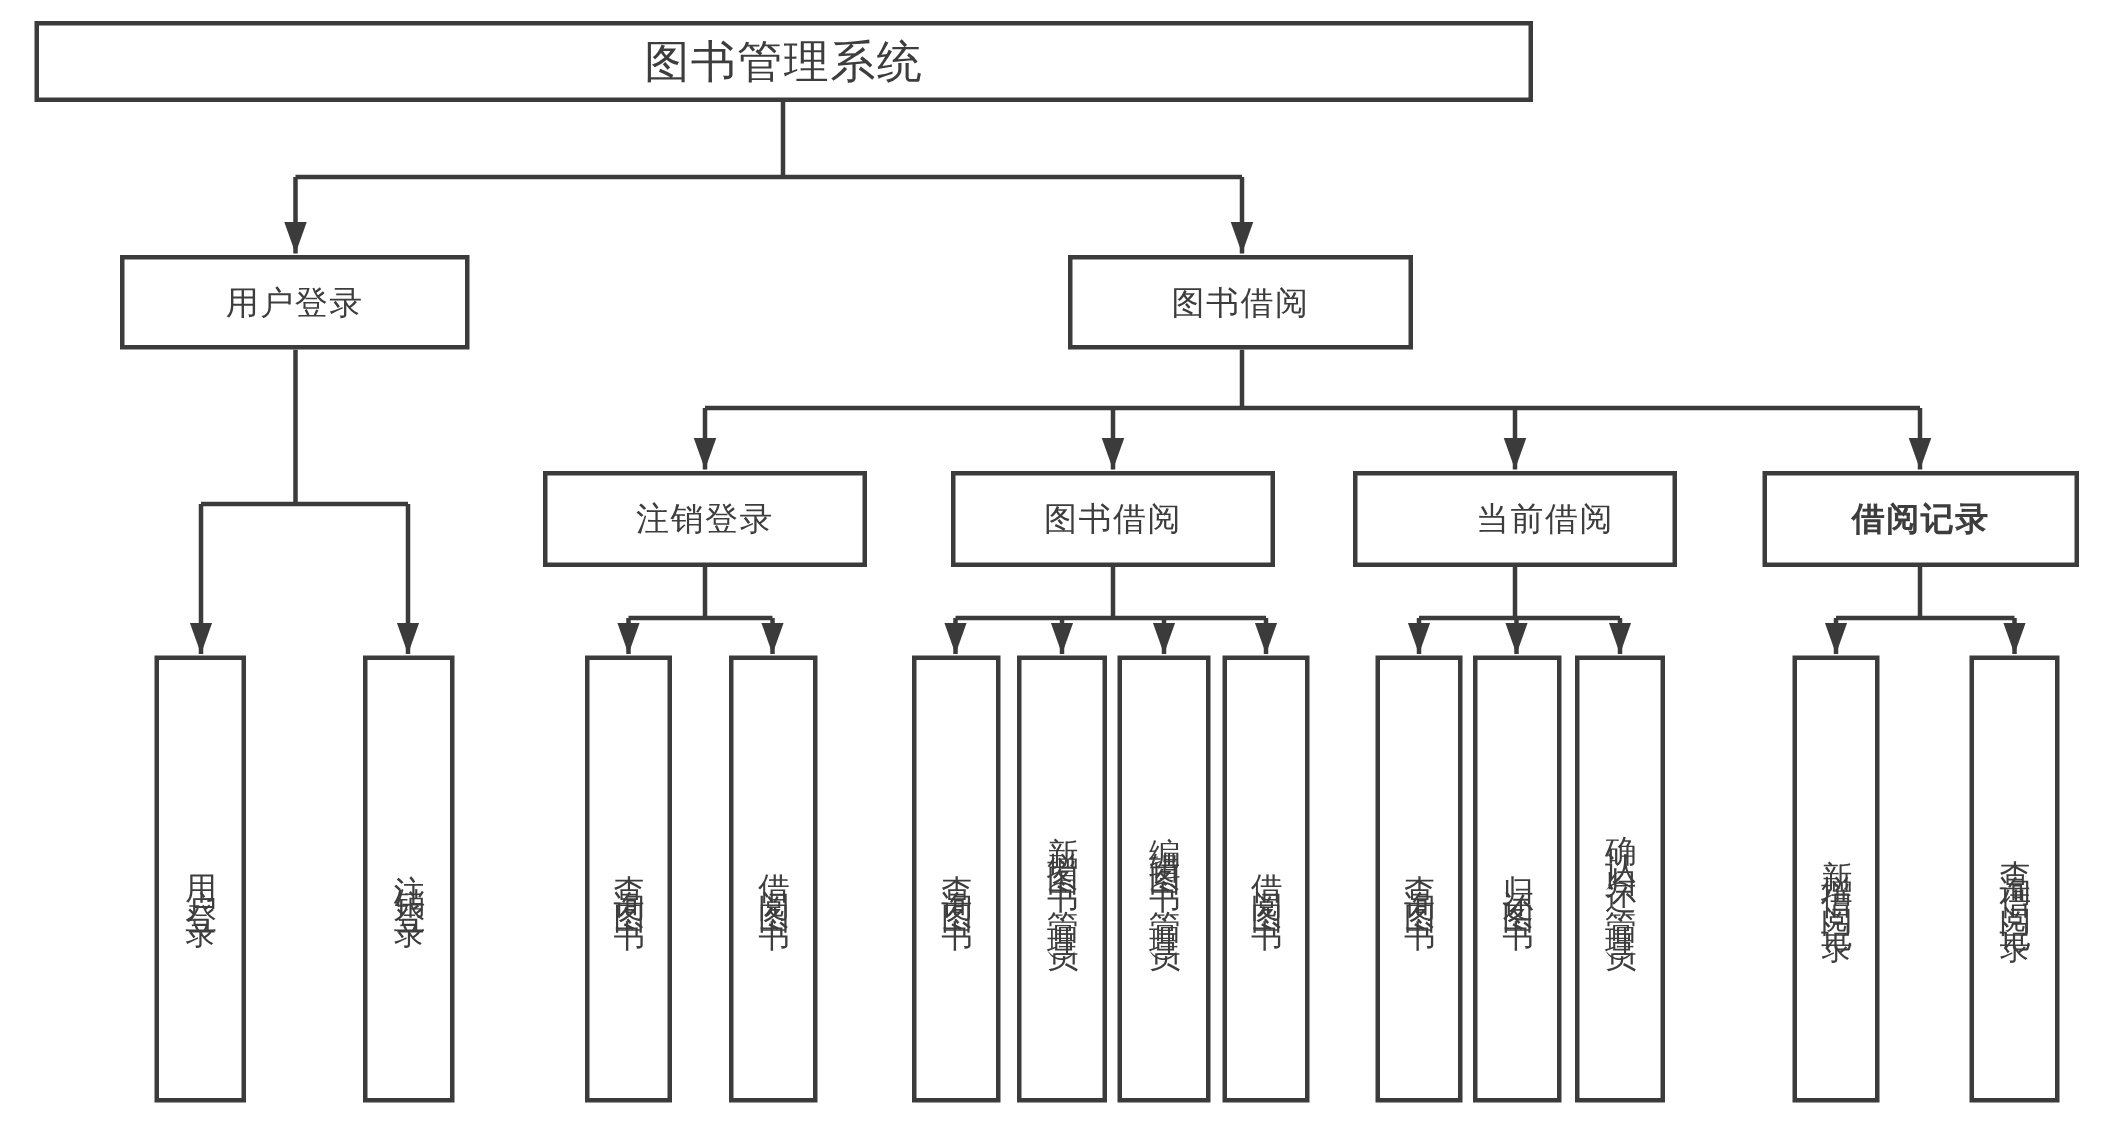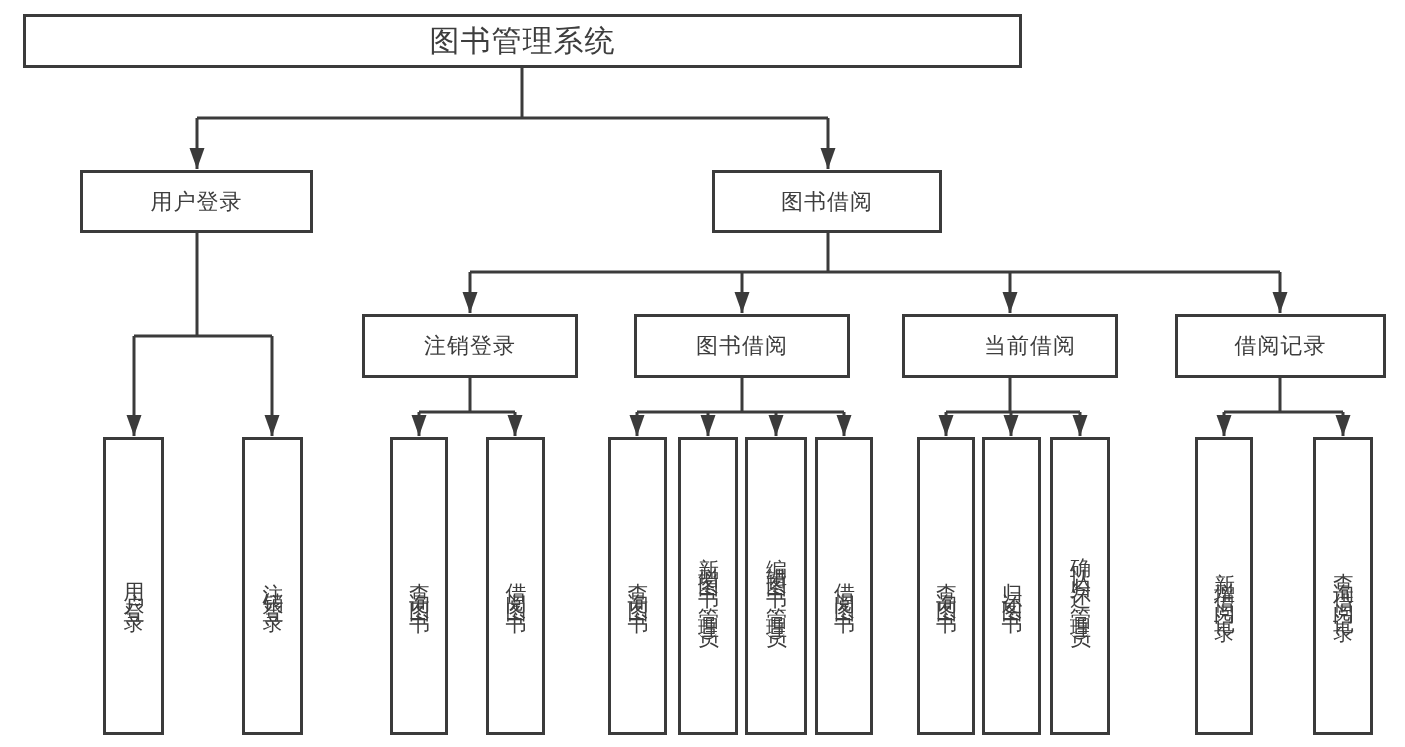--- a/index.html
+++ b/index.html
@@ -21,21 +21,21 @@
     writing-mode:vertical-rl;text-orientation:mixed;
     font-size:21px;letter-spacing:10px;line-height:1;
   }
   
   #root  {left:23px;  top:14px;  width:999px; height:54px;}
   #l2a   {left:80px;  top:170px; width:233px; height:63px;}
   #l2b   {left:712px; top:170px; width:230px; height:63px;}
   #l3a   {left:362px; top:314px; width:216px; height:64px;}
   #l3b   {left:634px; top:314px; width:216px; height:64px;}
   #l3c   {left:902px; top:314px; width:216px; height:64px;padding-left:40px;}
-  #l3d   {left:1175px;top:314px; width:211px; height:64px;}
+  #l3d   {left:1175px;top:314px; width:211px; height:64px;font-weight:bold;}
   .leaf  {top:437px;height:298px;}
   #g1a{left:103px;width:61px;}  #g1b{left:242px;width:61px;}
   #g2a{left:390px;width:58px;}  #g2b{left:486px;width:59px;}
   #g3a{left:608px;width:59px;}  #g3b{left:678px;width:60px;}
   #g3c{left:745px;width:62px;}  #g3d{left:815px;width:58px;}
   #g4a{left:917px;width:58px;}  #g4b{left:982px;width:59px;}
   #g4c{left:1050px;width:60px;}
   #g5a{left:1195px;width:58px;} #g5b{left:1313px;width:60px;}
   .watermark{
     position:absolute;left:1183px;top:714px;z-index:6;

